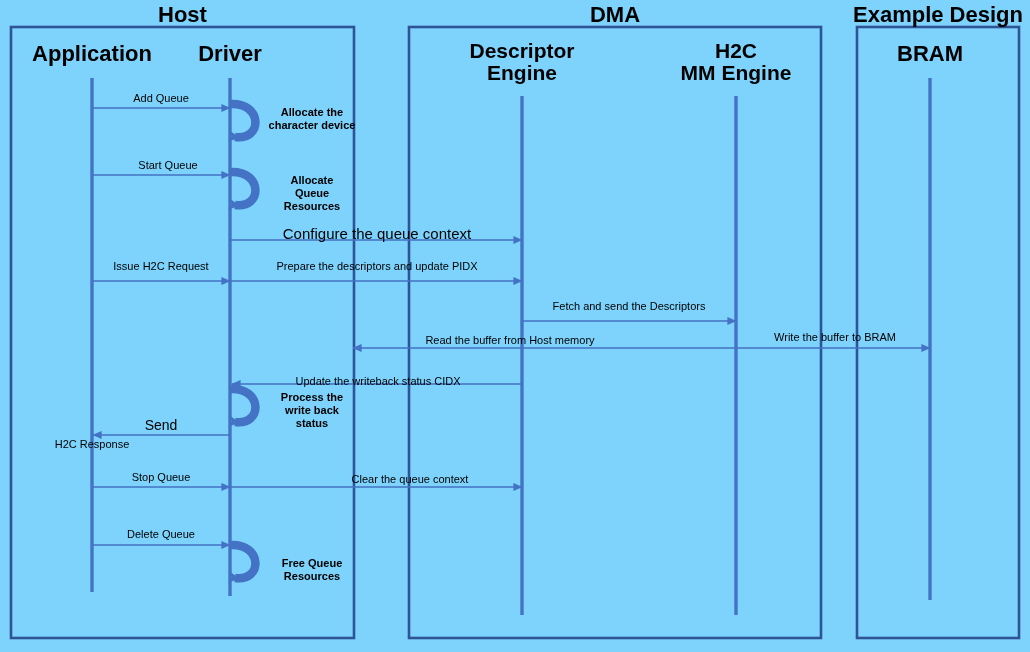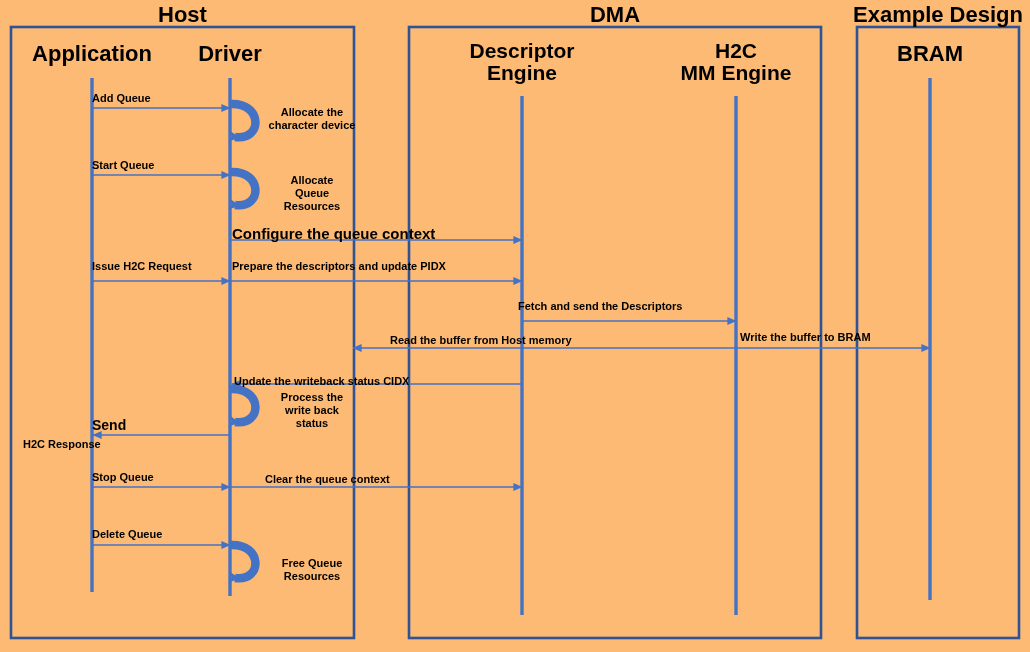--- a/index.html
+++ b/index.html
@@ -1,19 +1,19 @@
 <!DOCTYPE html>
 <html><head>
 <meta charset="utf-8">
 <style>
   html,body{margin:0;padding:0;background:#ffffff;}
   #canvas{
     position:relative;
     width:1030px;height:652px;
-    background:#fdba74;
+    background:#7dd3fc;
     font-family:"Liberation Sans", sans-serif;
     overflow:hidden;
   }
   svg.layer{position:absolute;left:0;top:0;width:1030px;height:652px;}
   .grouptitle{
     position:absolute;
     font-weight:bold;
     color:#000000;
     text-align:center;
     white-space:nowrap;
@@ -22,22 +22,23 @@
   .lifelabel{
     position:absolute;
     font-weight:bold;
     color:#000000;
     text-align:center;
     line-height:1.06;
     white-space:pre-line;
   }
   .msglabel{
     position:absolute;
-    font-weight:bold;
+    font-weight:normal;
     color:#000000;
+    text-align:center;
     line-height:1.12;
     white-space:pre-line;
   }
   .selflabel{
     position:absolute;
     font-weight:bold;
     color:#000000;
     text-align:center;
     line-height:1.16;
     white-space:pre-line;

